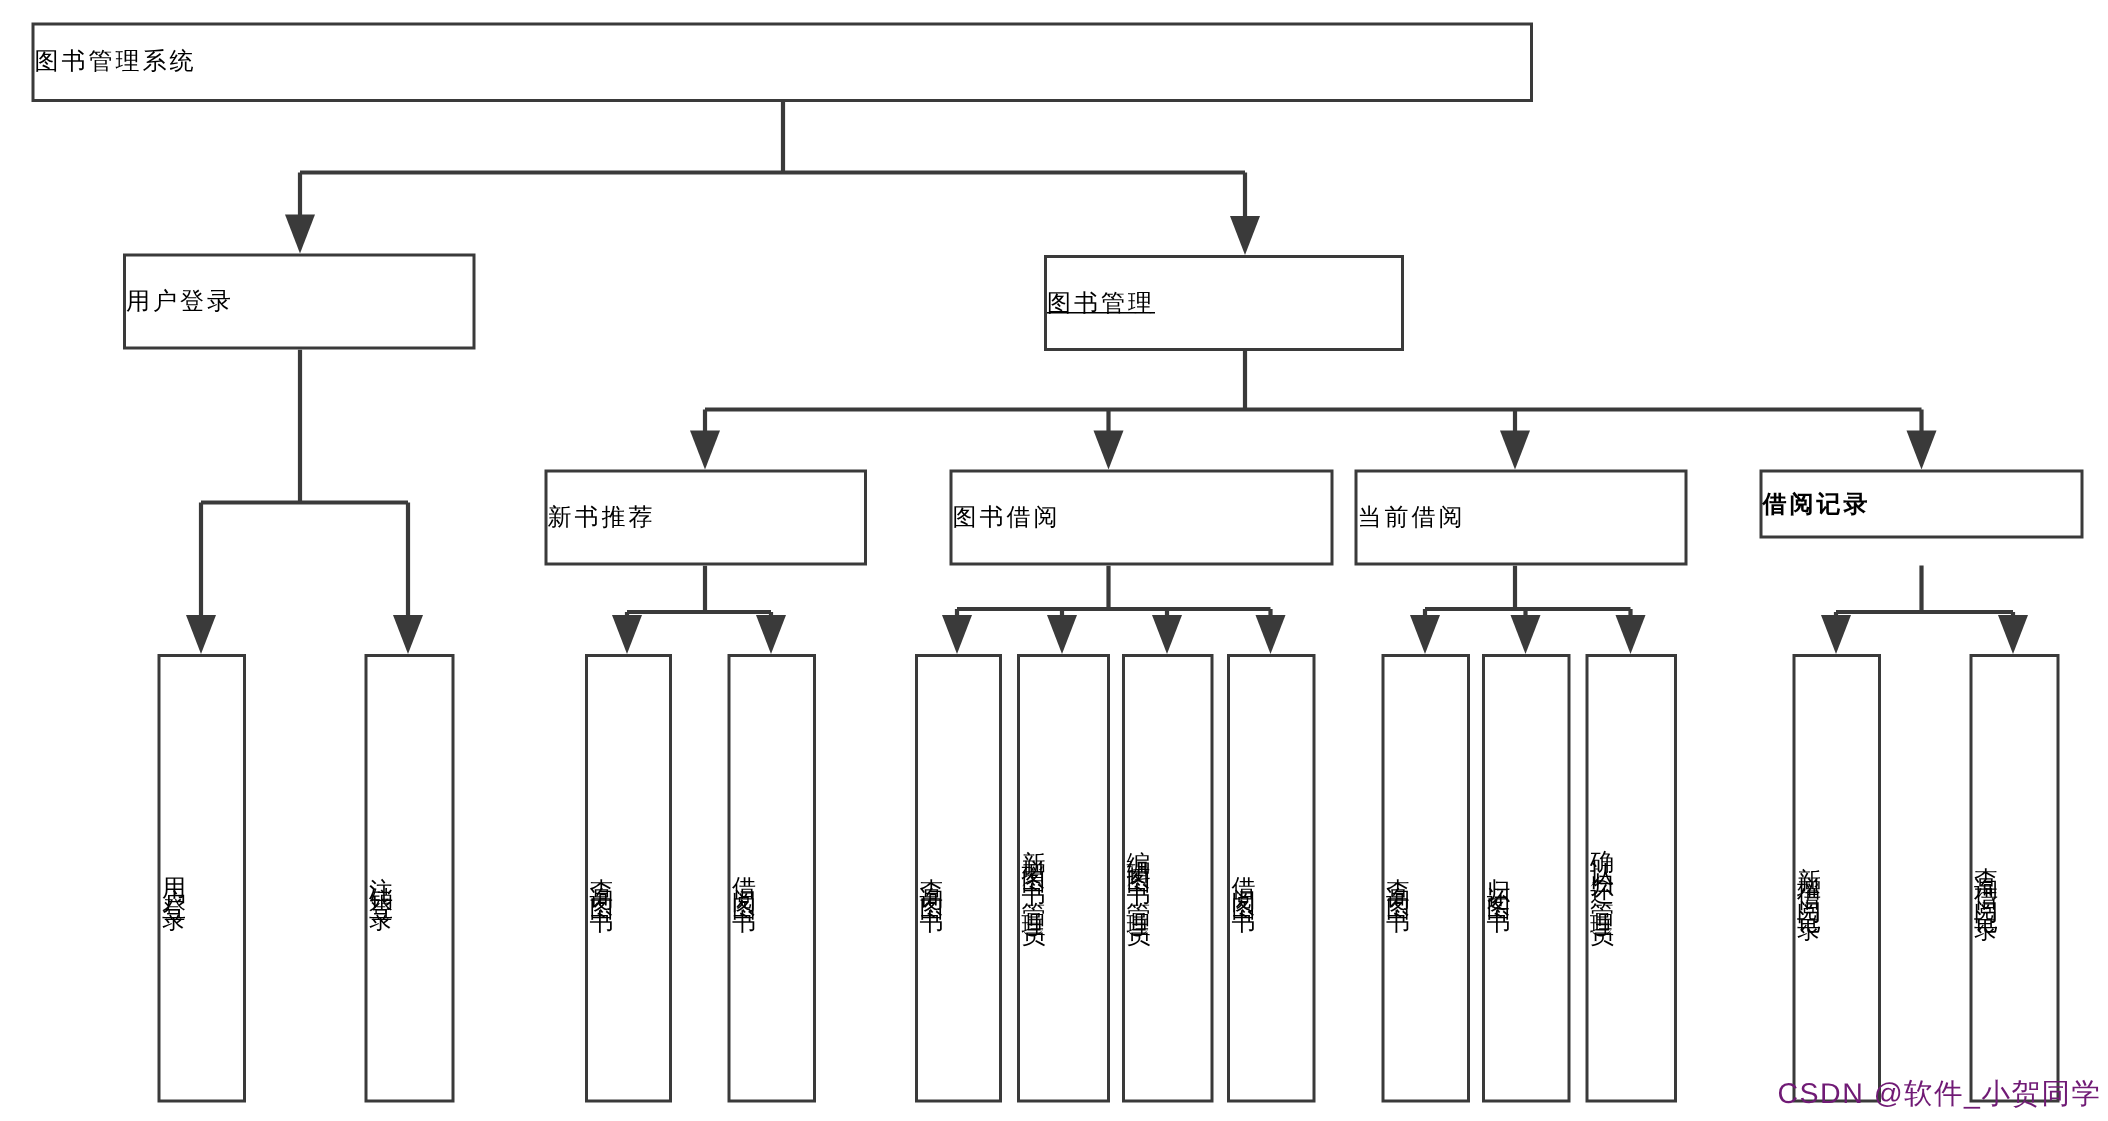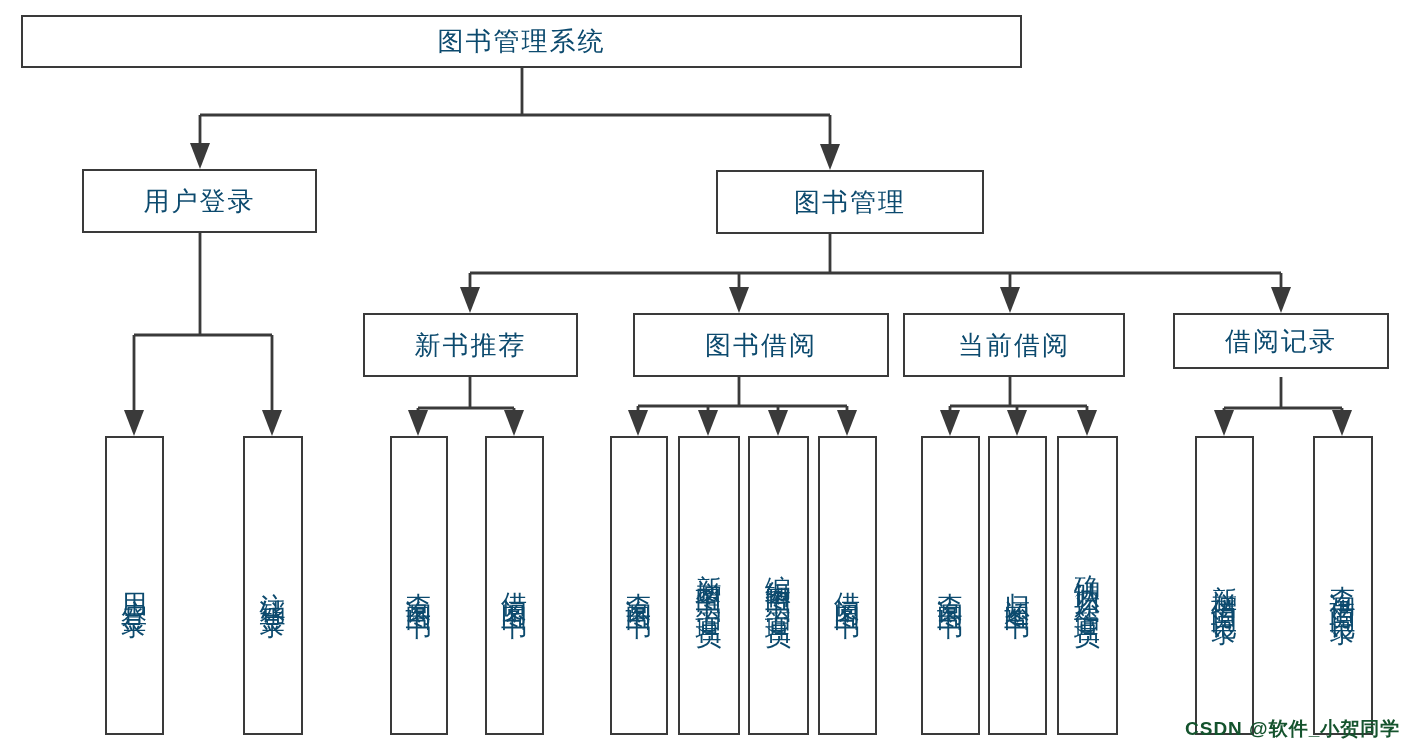--- a/index.html
+++ b/index.html
@@ -18,43 +18,43 @@
     left: 0; top: 0;
     width: 1405px; height: 747px;
     pointer-events: none;
   }
   .node {
     position: absolute;
     border: 2.5px solid #3a3a3a;
     background: #ffffff;
     display: flex;
     align-items: center;
-    justify-content: center;
-    font-size: 26px;
+    justify-content: flex-start;
+    font-size: 16px;
     letter-spacing: 2px;
-    color: #0c4a6e;
+    color: #000000;
     white-space: nowrap;
   }
   .vnode span {
     writing-mode: vertical-rl;
     text-orientation: mixed;
     letter-spacing: 7px;
     white-space: nowrap;
     line-height: 1;
   }
   
   .n-root   { left: 21px;  top: 15px;  width: 1001px; height: 53px; }
   
   .n-login  { left: 82px;  top: 169px; width: 235px; height: 64px; }
-  .n-mgmt   { left: 716px; top: 170px; width: 268px; height: 64px; }
+  .n-mgmt   { left: 696px; top: 170px; width: 240px; height: 64px; text-decoration: underline; }
   
   .n-rec    { left: 363px;  top: 313px; width: 215px; height: 64px; font-family: Liberation Serif, serif; }
   .n-bor    { left: 633px;  top: 313px; width: 256px; height: 64px; }
   .n-cur    { left: 903px;  top: 313px; width: 222px; height: 64px; }
-  .n-recd   { left: 1173px; top: 313px; width: 216px; height: 56px; }
+  .n-recd   { left: 1173px; top: 313px; width: 216px; height: 46px; font-weight: bold; }
   
   .leaf { top: 436px; height: 299px; }
   .lf1  { left: 105px;  width: 59px; }
   .lf2  { left: 243px;  width: 60px; }
   .lf3  { left: 390px;  width: 58px; }
   .lf4  { left: 485px;  width: 59px; }
   .lf5  { left: 610px;  width: 58px; }
   .lf6  { left: 678px;  width: 62px; }
   .lf7  { left: 748px;  width: 61px; }
   .lf8  { left: 818px;  width: 59px; }
@@ -62,24 +62,23 @@
   .lf10 { left: 988px;  width: 59px; }
   .lf11 { left: 1057px; width: 61px; }
   .lf12 { left: 1195px; width: 59px; }
   .lf13 { left: 1313px; width: 60px; }
   .watermark {
     position: absolute;
     left: 1185px;
     top: 716px;
     font-size: 19px;
     letter-spacing: 1px;
-    color: #14532d;
+    color: #701a75;
     white-space: nowrap;
     z-index: 5;
-    font-weight: bold;
   }
 </style>
 </head>
 <body>
 
 <div class="canvas">
 
   <svg class="connectors" viewBox="0 0 1405 747" xmlns="http://www.w3.org/2000/svg" aria-hidden="true">
     <g stroke="#3a3a3a" stroke-width="2.8" fill="none">
 

